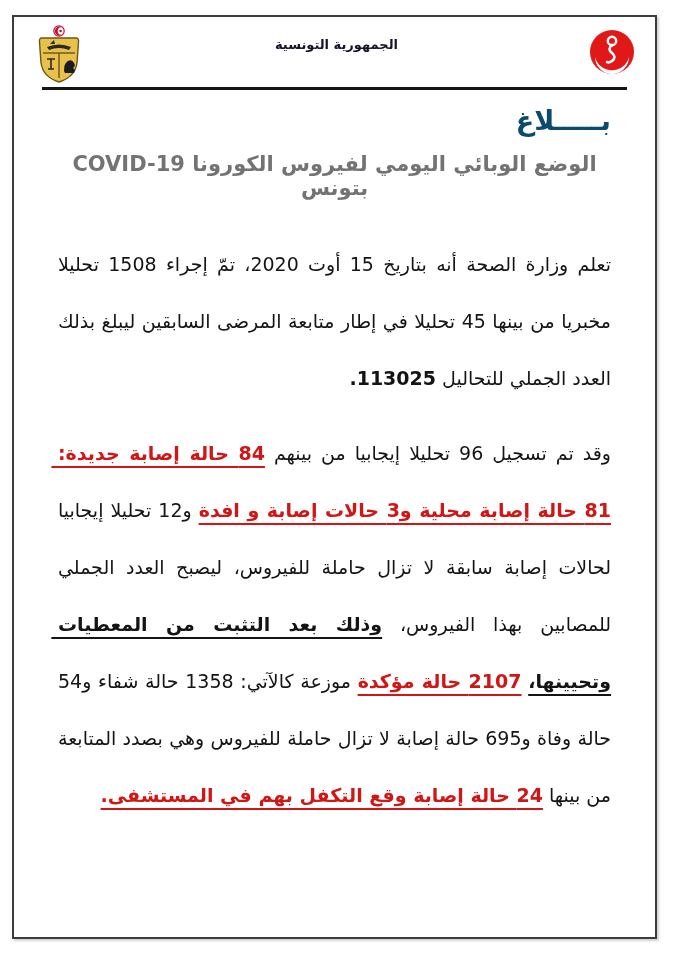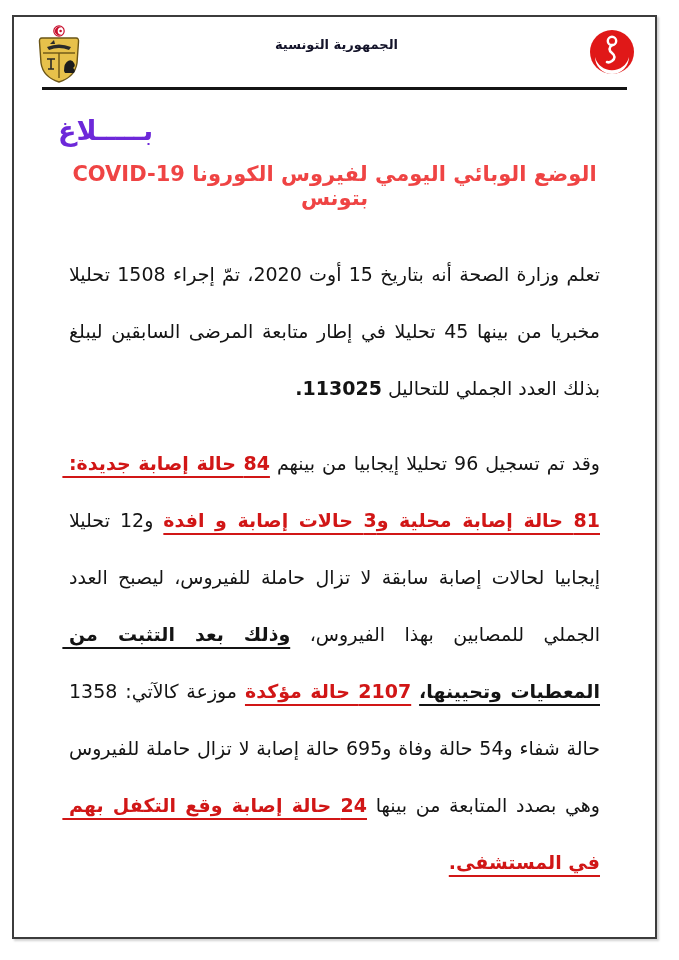--- a/index.html
+++ b/index.html
@@ -26,30 +26,30 @@
     font-weight:700;padding-top:12px;
   }
   .header-center .line1{font-size:13px;}
   .header-center .line2{font-size:13px;margin-top:9px;}
   .header-rule{
     margin:2px 28px 0 28px;border:0;border-top:3px solid #141414;
   }
   
   .content{padding:0 44px;direction:rtl;}
   .doc-title{
-    text-align:left;font-size:27px;font-weight:700;color:#6d28d9;
-    margin-top:25px;letter-spacing:0;
+    text-align:right;font-size:27px;font-weight:700;color:#0c4a6e;
+    margin-top:15px;letter-spacing:0;
   }
   .doc-subtitle{
-    text-align:center;font-size:21px;font-weight:700;color:#ef4444;
+    text-align:center;font-size:21px;font-weight:700;color:#737373;
     margin-top:16px;
   }
   .para{
     font-size:19px;color:#141414;text-align:justify;
-    line-height:57px;margin:11px;
+    line-height:57px;margin:0;
   }
   .para1{margin-top:36px;}
   .para2{margin-top:18px;}
   .run{white-space:pre-wrap;}
   .run.bold{font-weight:700;}
   .run.bold-underline{
     font-weight:700;text-decoration:underline;
     text-underline-offset:6px;text-decoration-thickness:2px;
   }
   .run.red-bold-underline{

